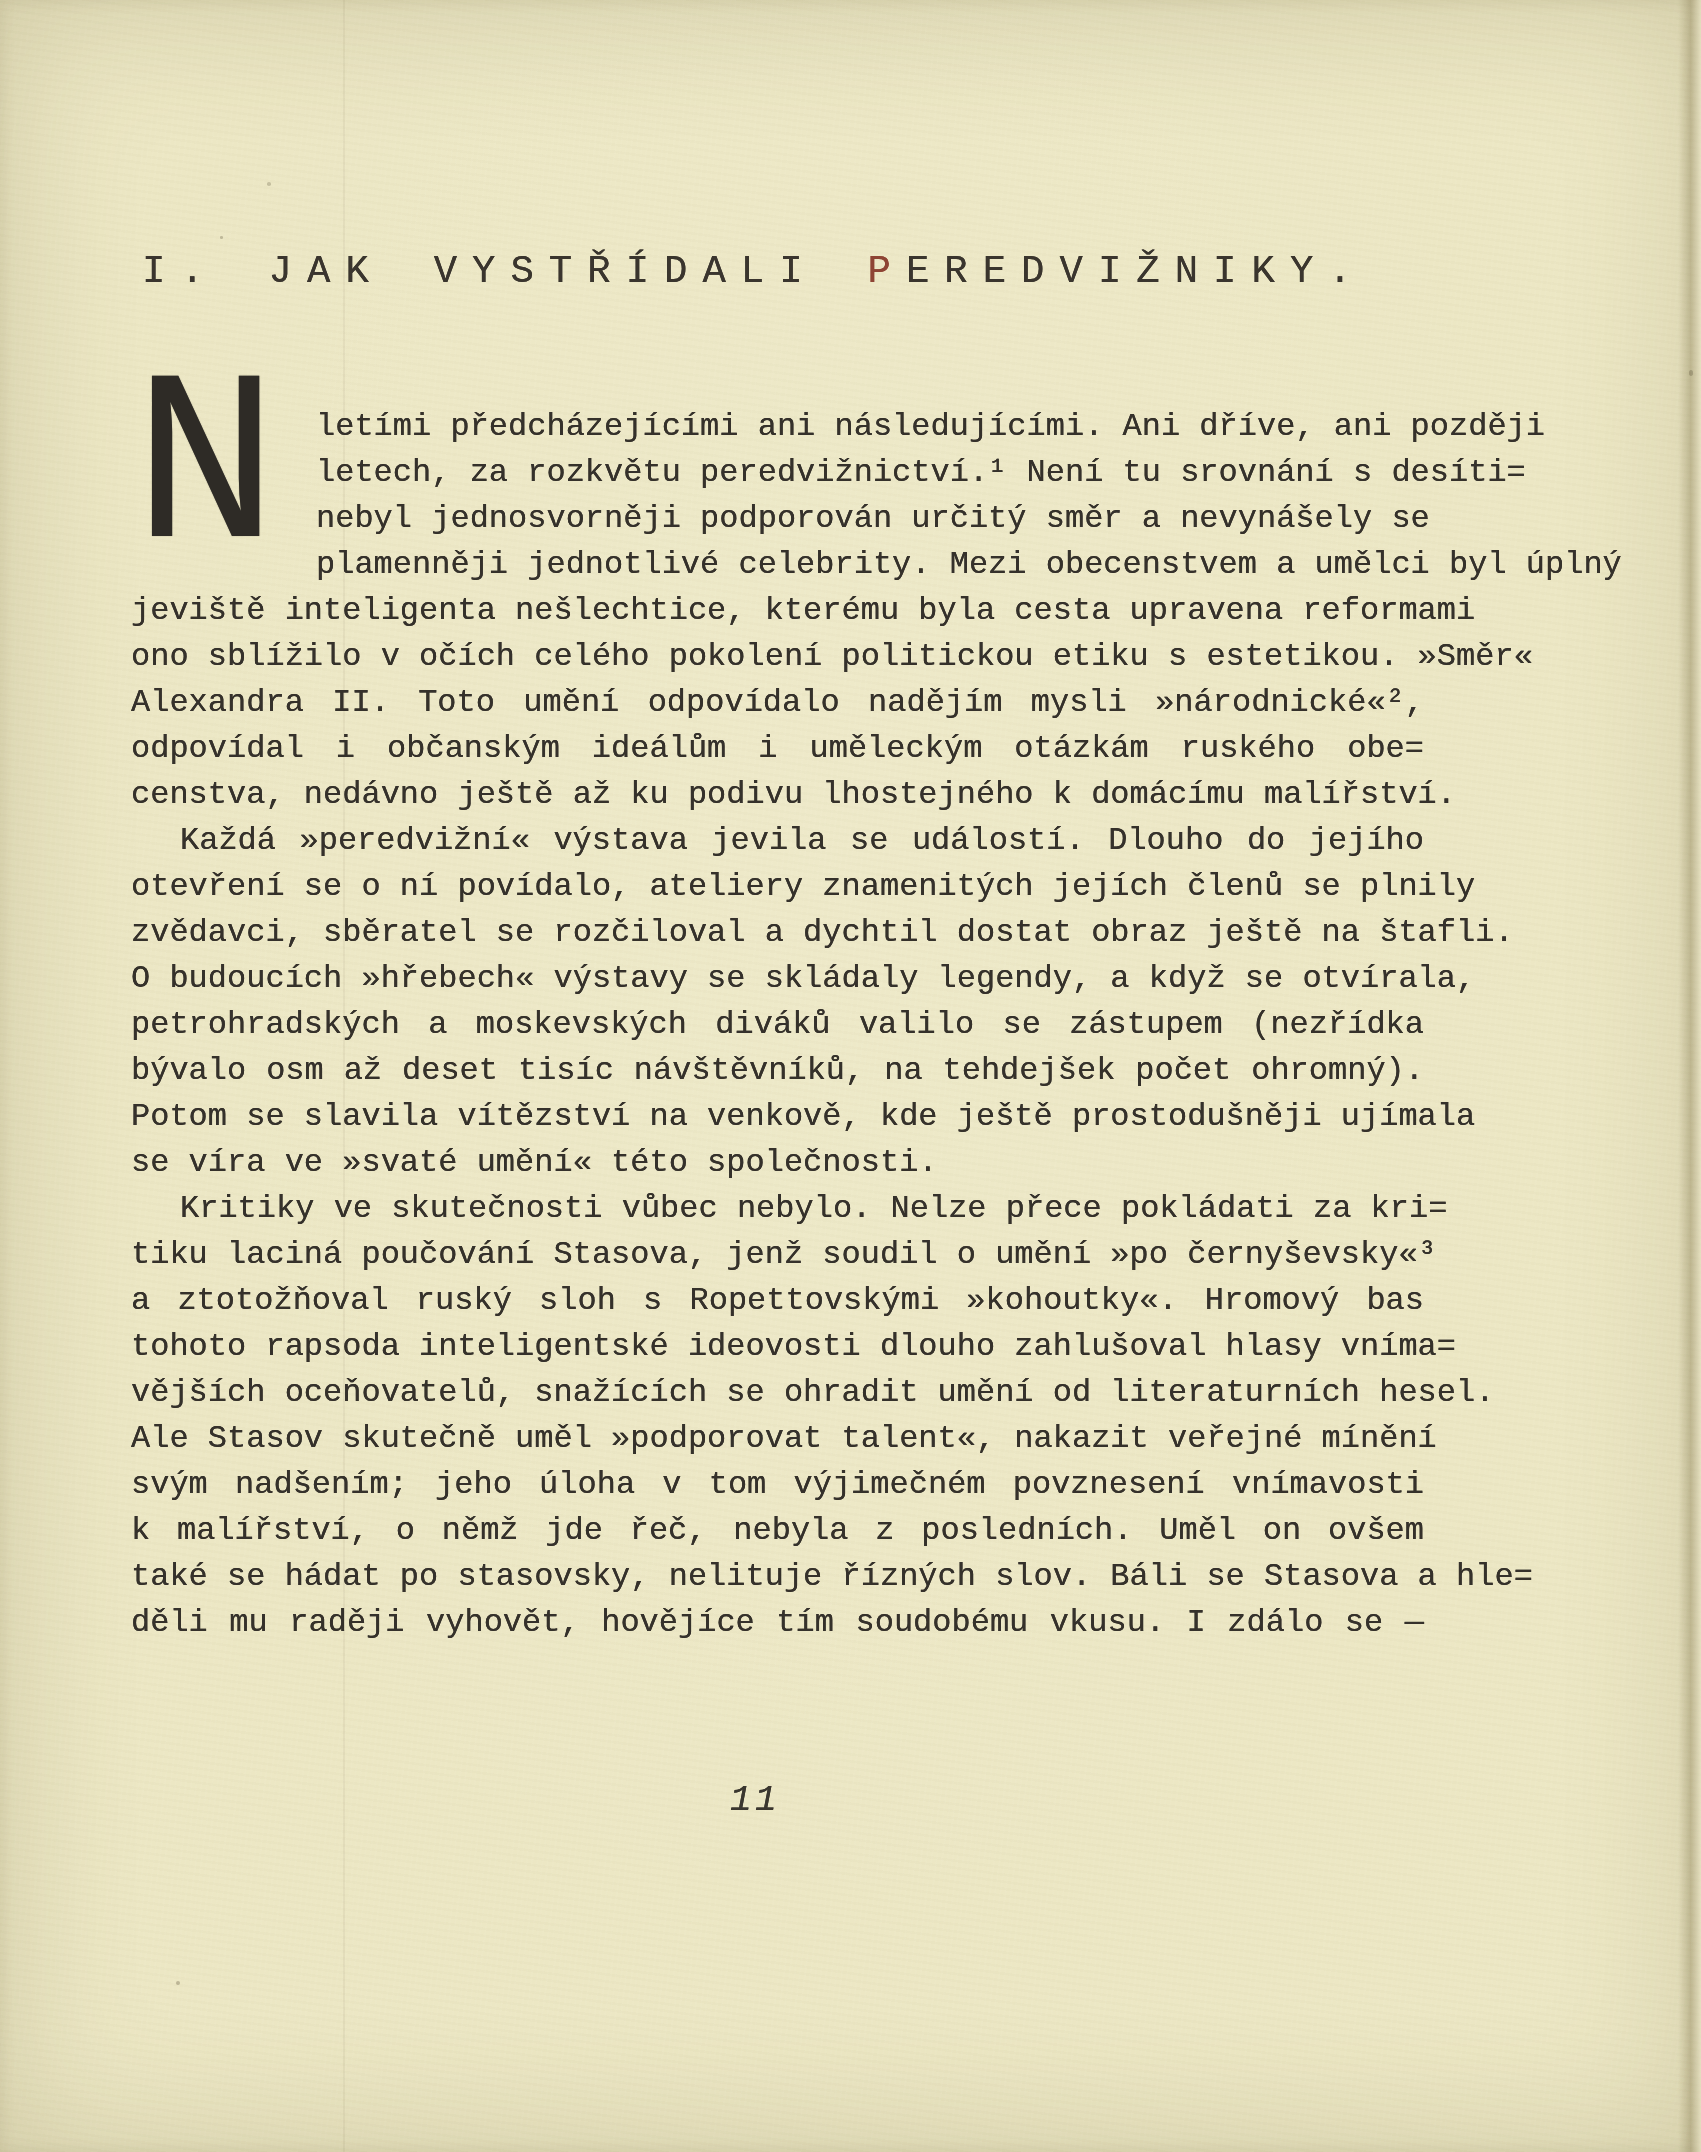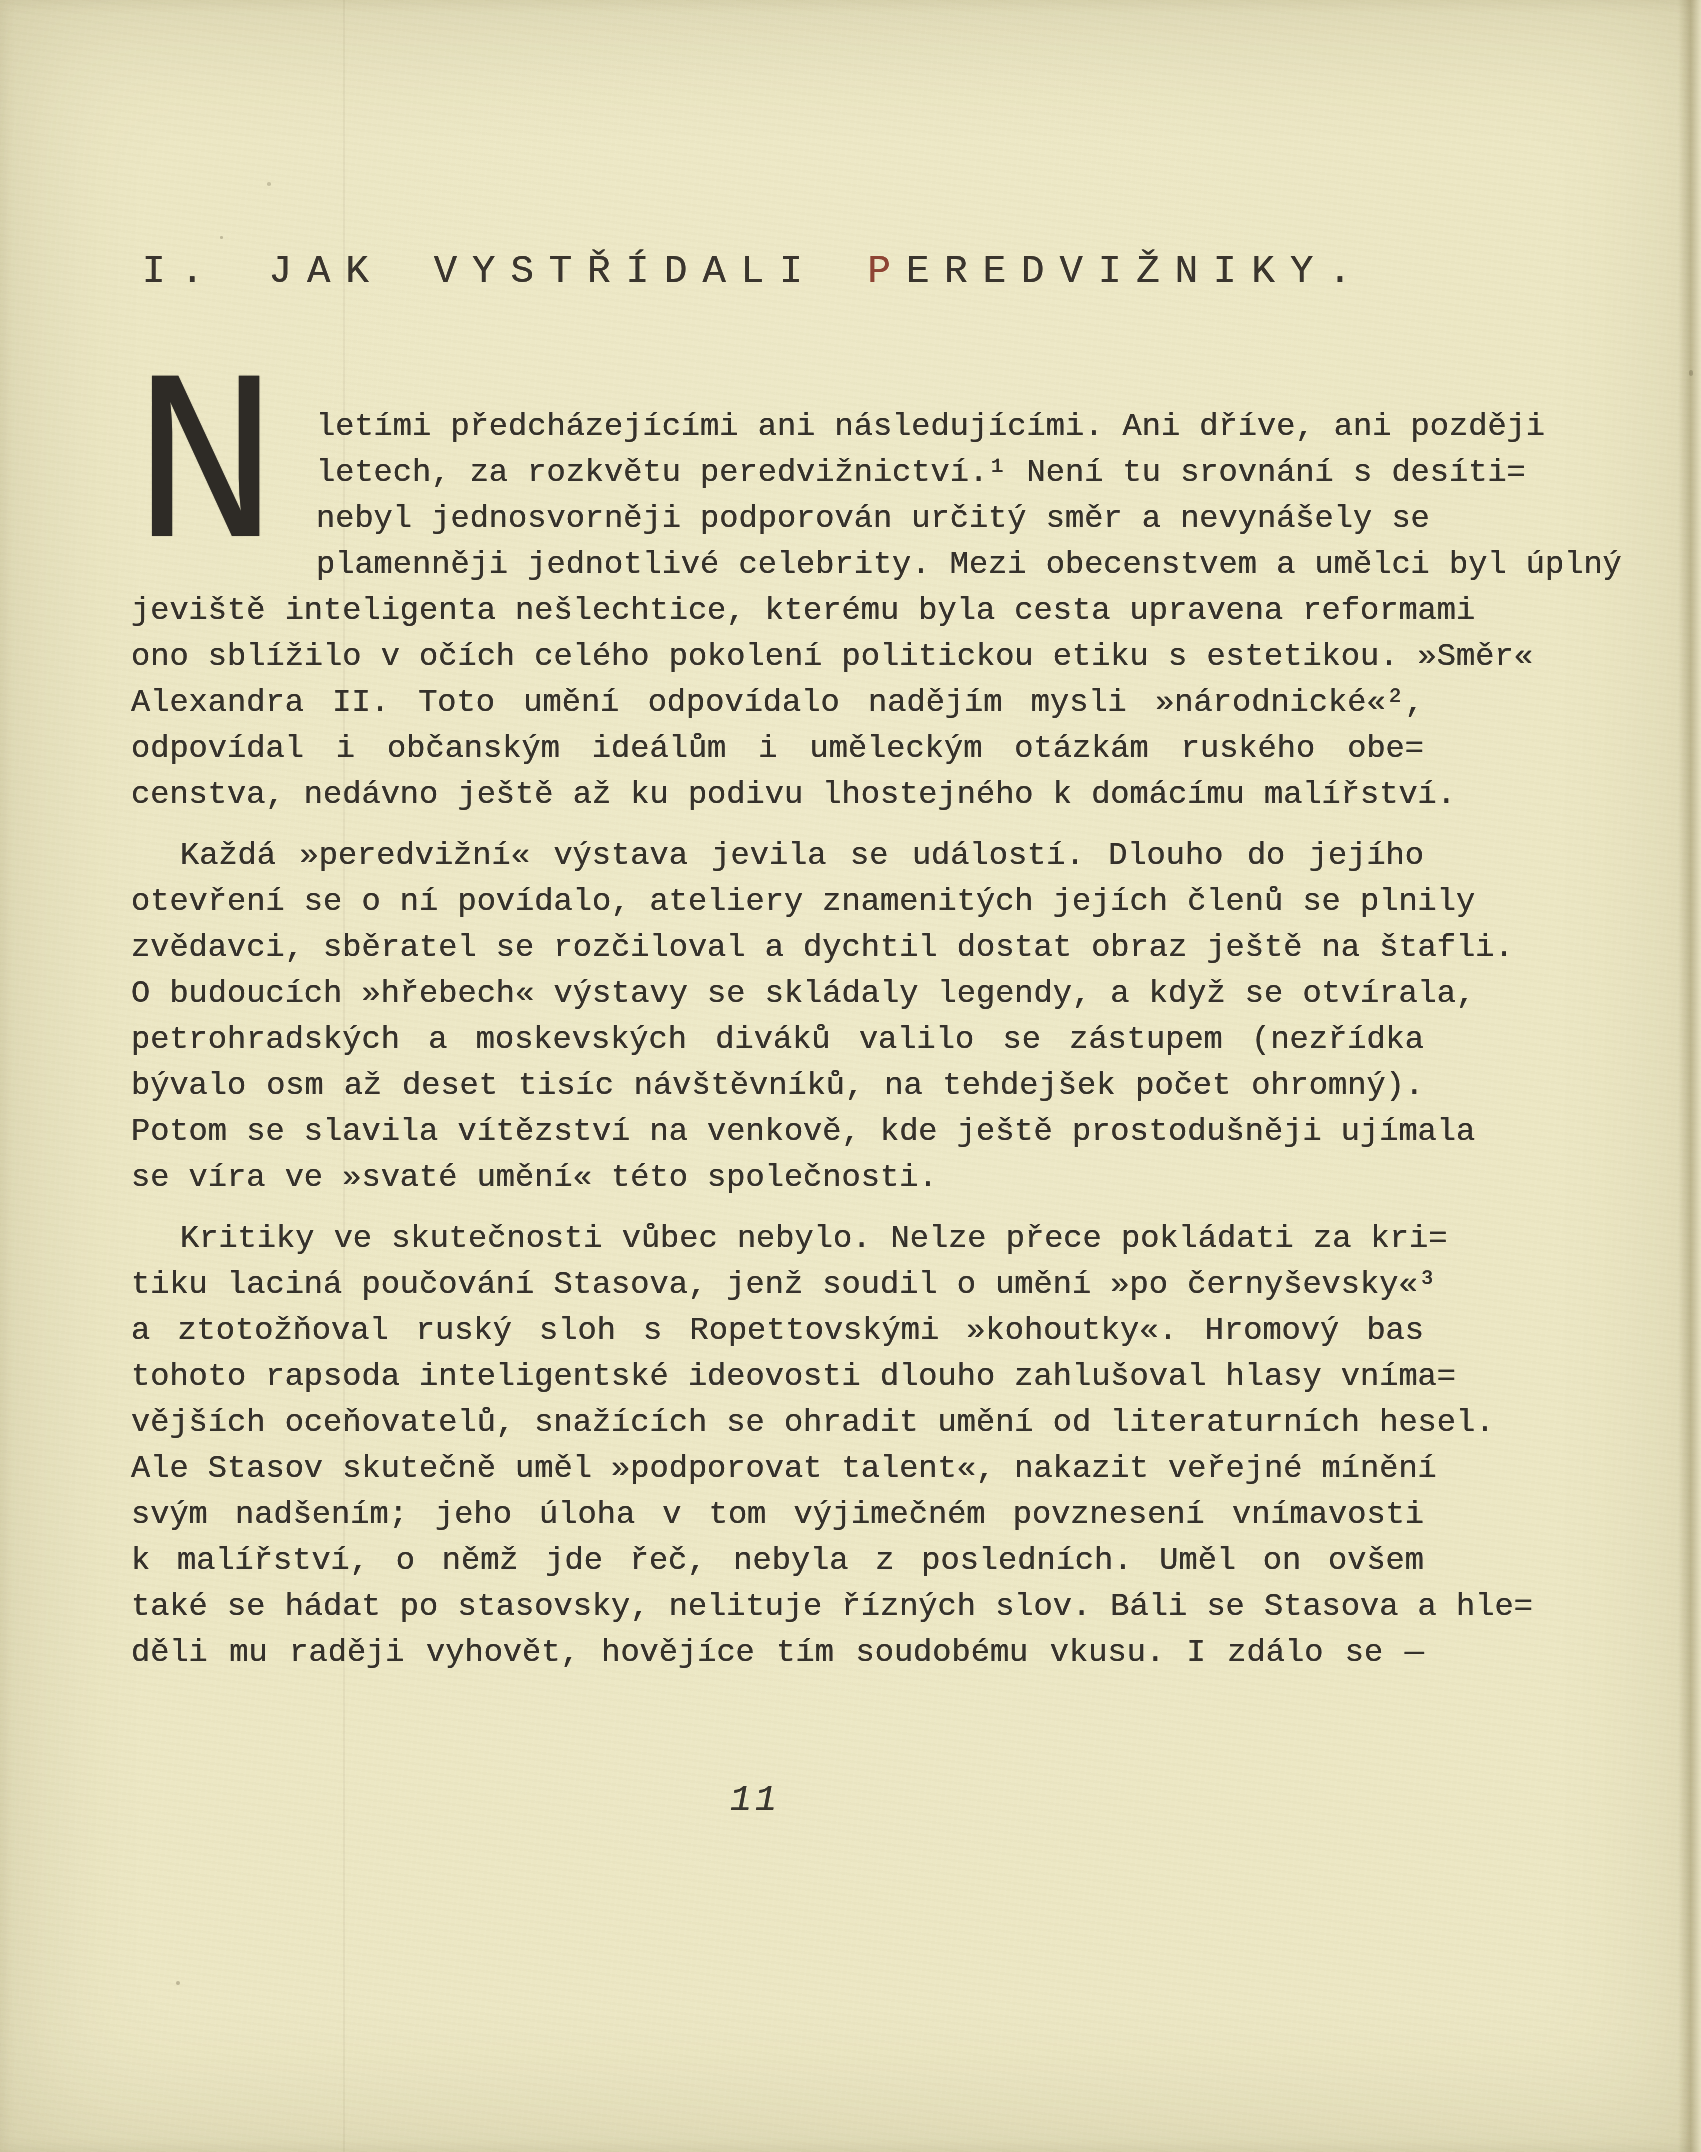--- a/index.html
+++ b/index.html
@@ -37,21 +37,21 @@
   .body-block{
     position:absolute;left:131px;top:404px;width:1293px;
   }
   .para{margin:0;}
   .line{
     font-size:32px;line-height:46px;height:46px;
     text-align:justify;text-align-last:justify;
     white-space:nowrap;
     text-shadow:0 0 0.5px currentColor;
   }
-  .line.indent{text-indent:49px;margin-top:15px;}
+  .line.indent{text-indent:49px;}
   .line.last-left{text-align-last:left;}
   .dropcap{
     float:left;width:185px;height:183px;position:relative;
   }
   .dropcap span{
     position:absolute;left:1.7px;top:-54px;
     font-size:243px;line-height:1;color:#2e2b26;
     text-shadow:0 0 0.9px rgba(46,43,38,0.7);
   }
   .page-number{

